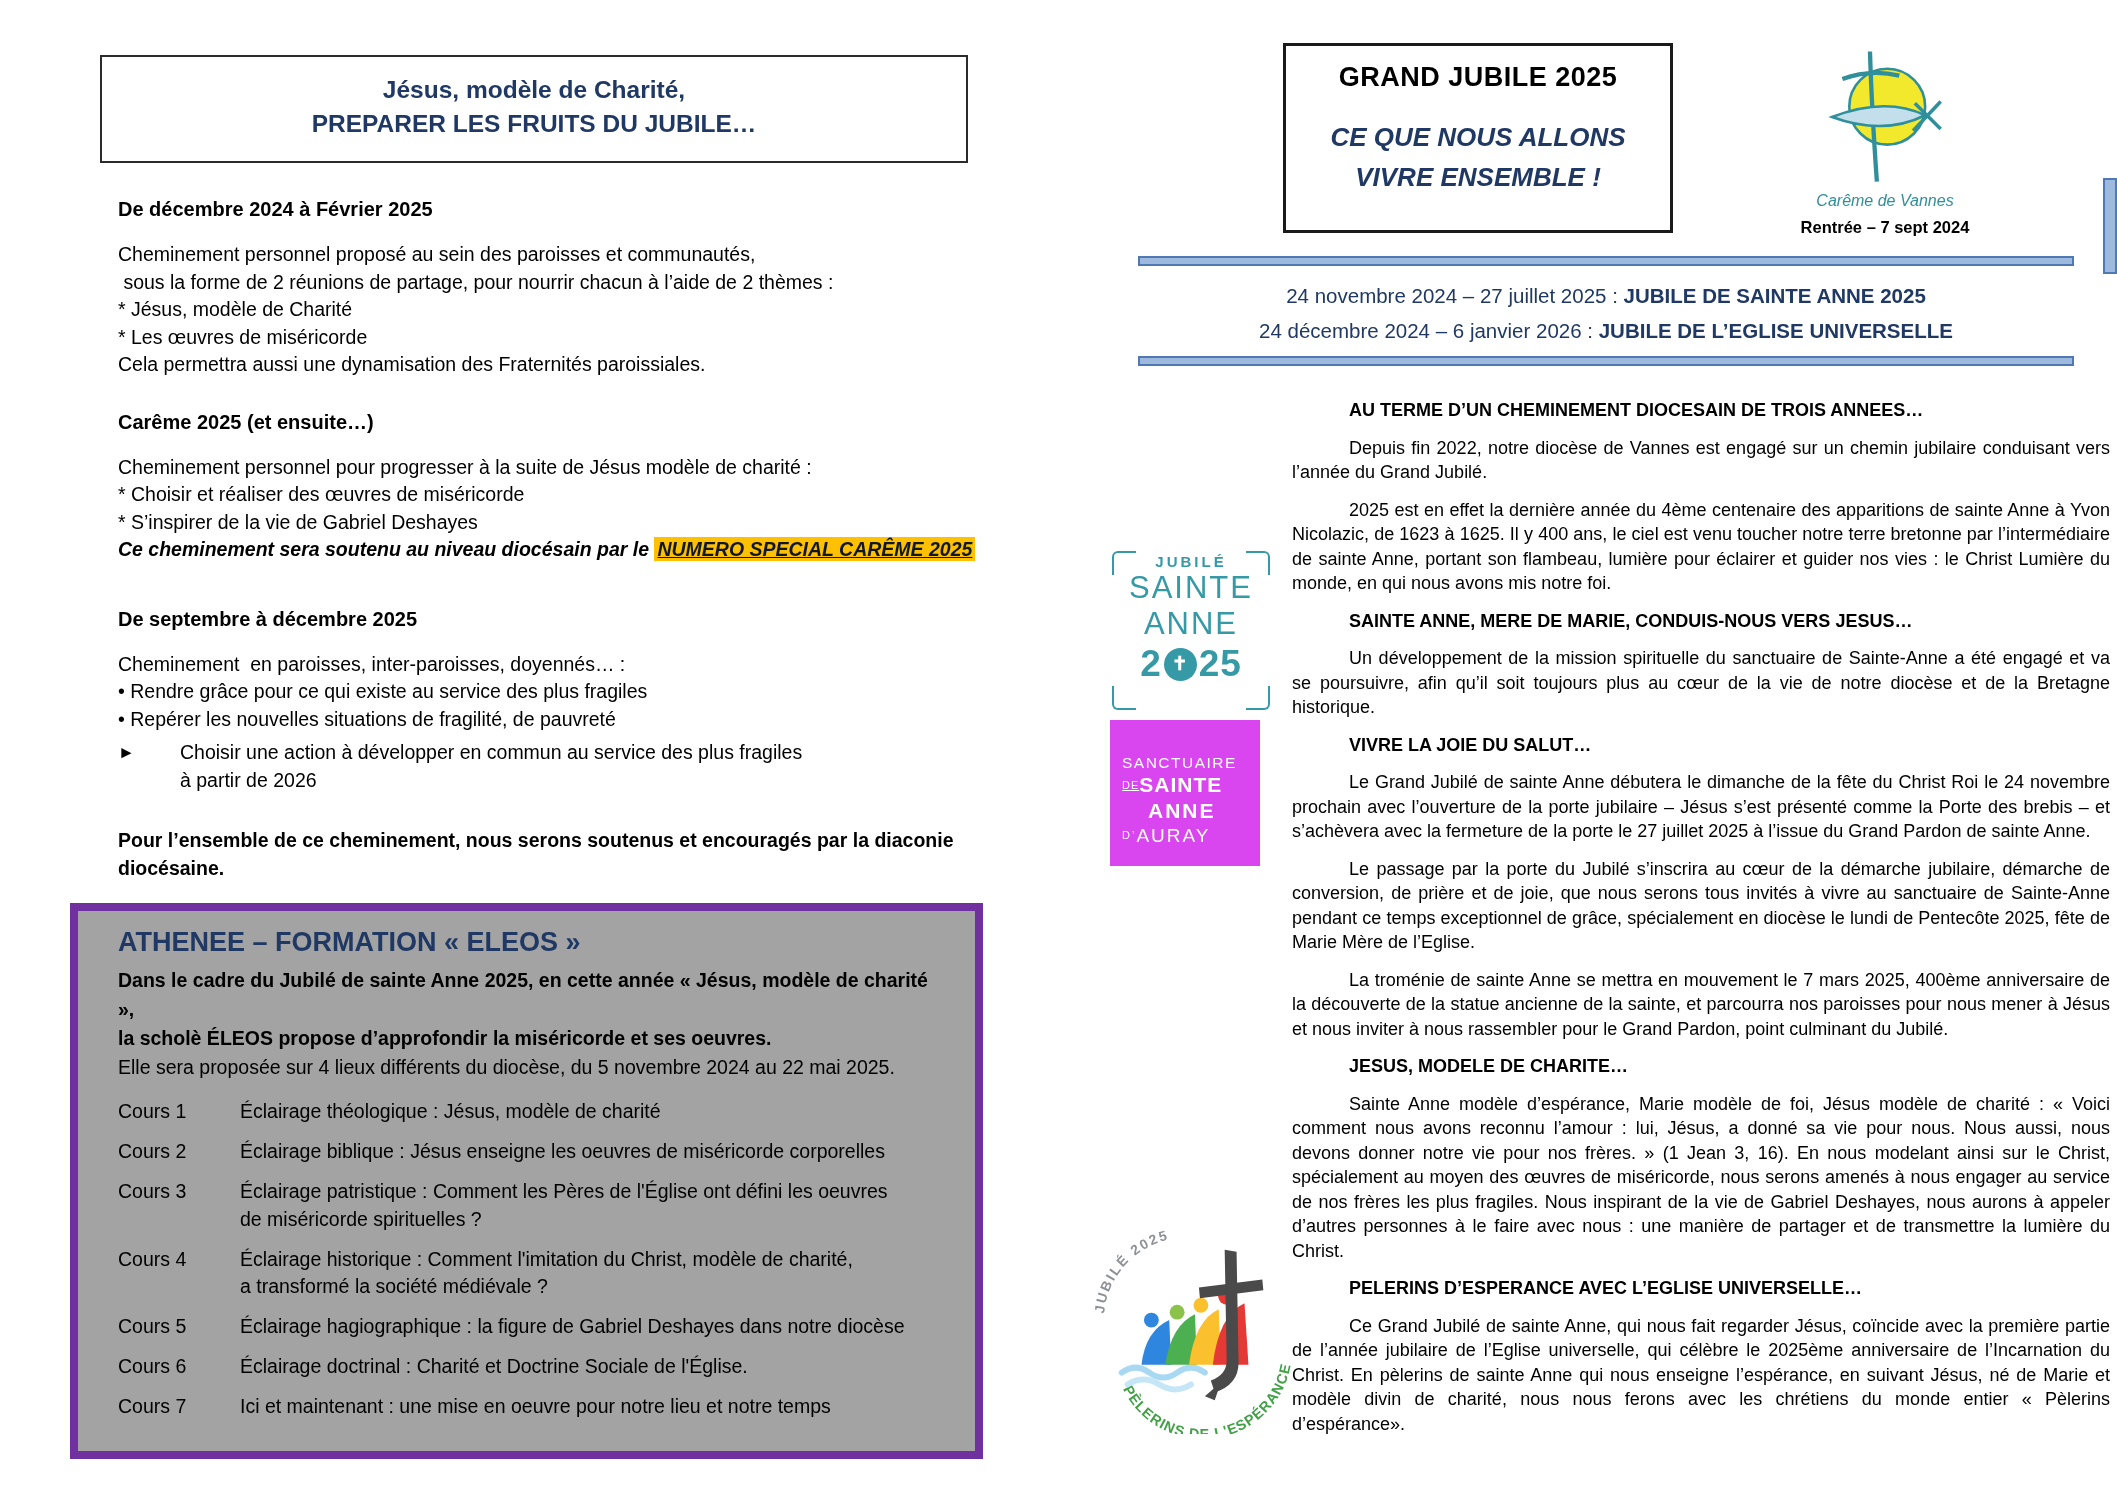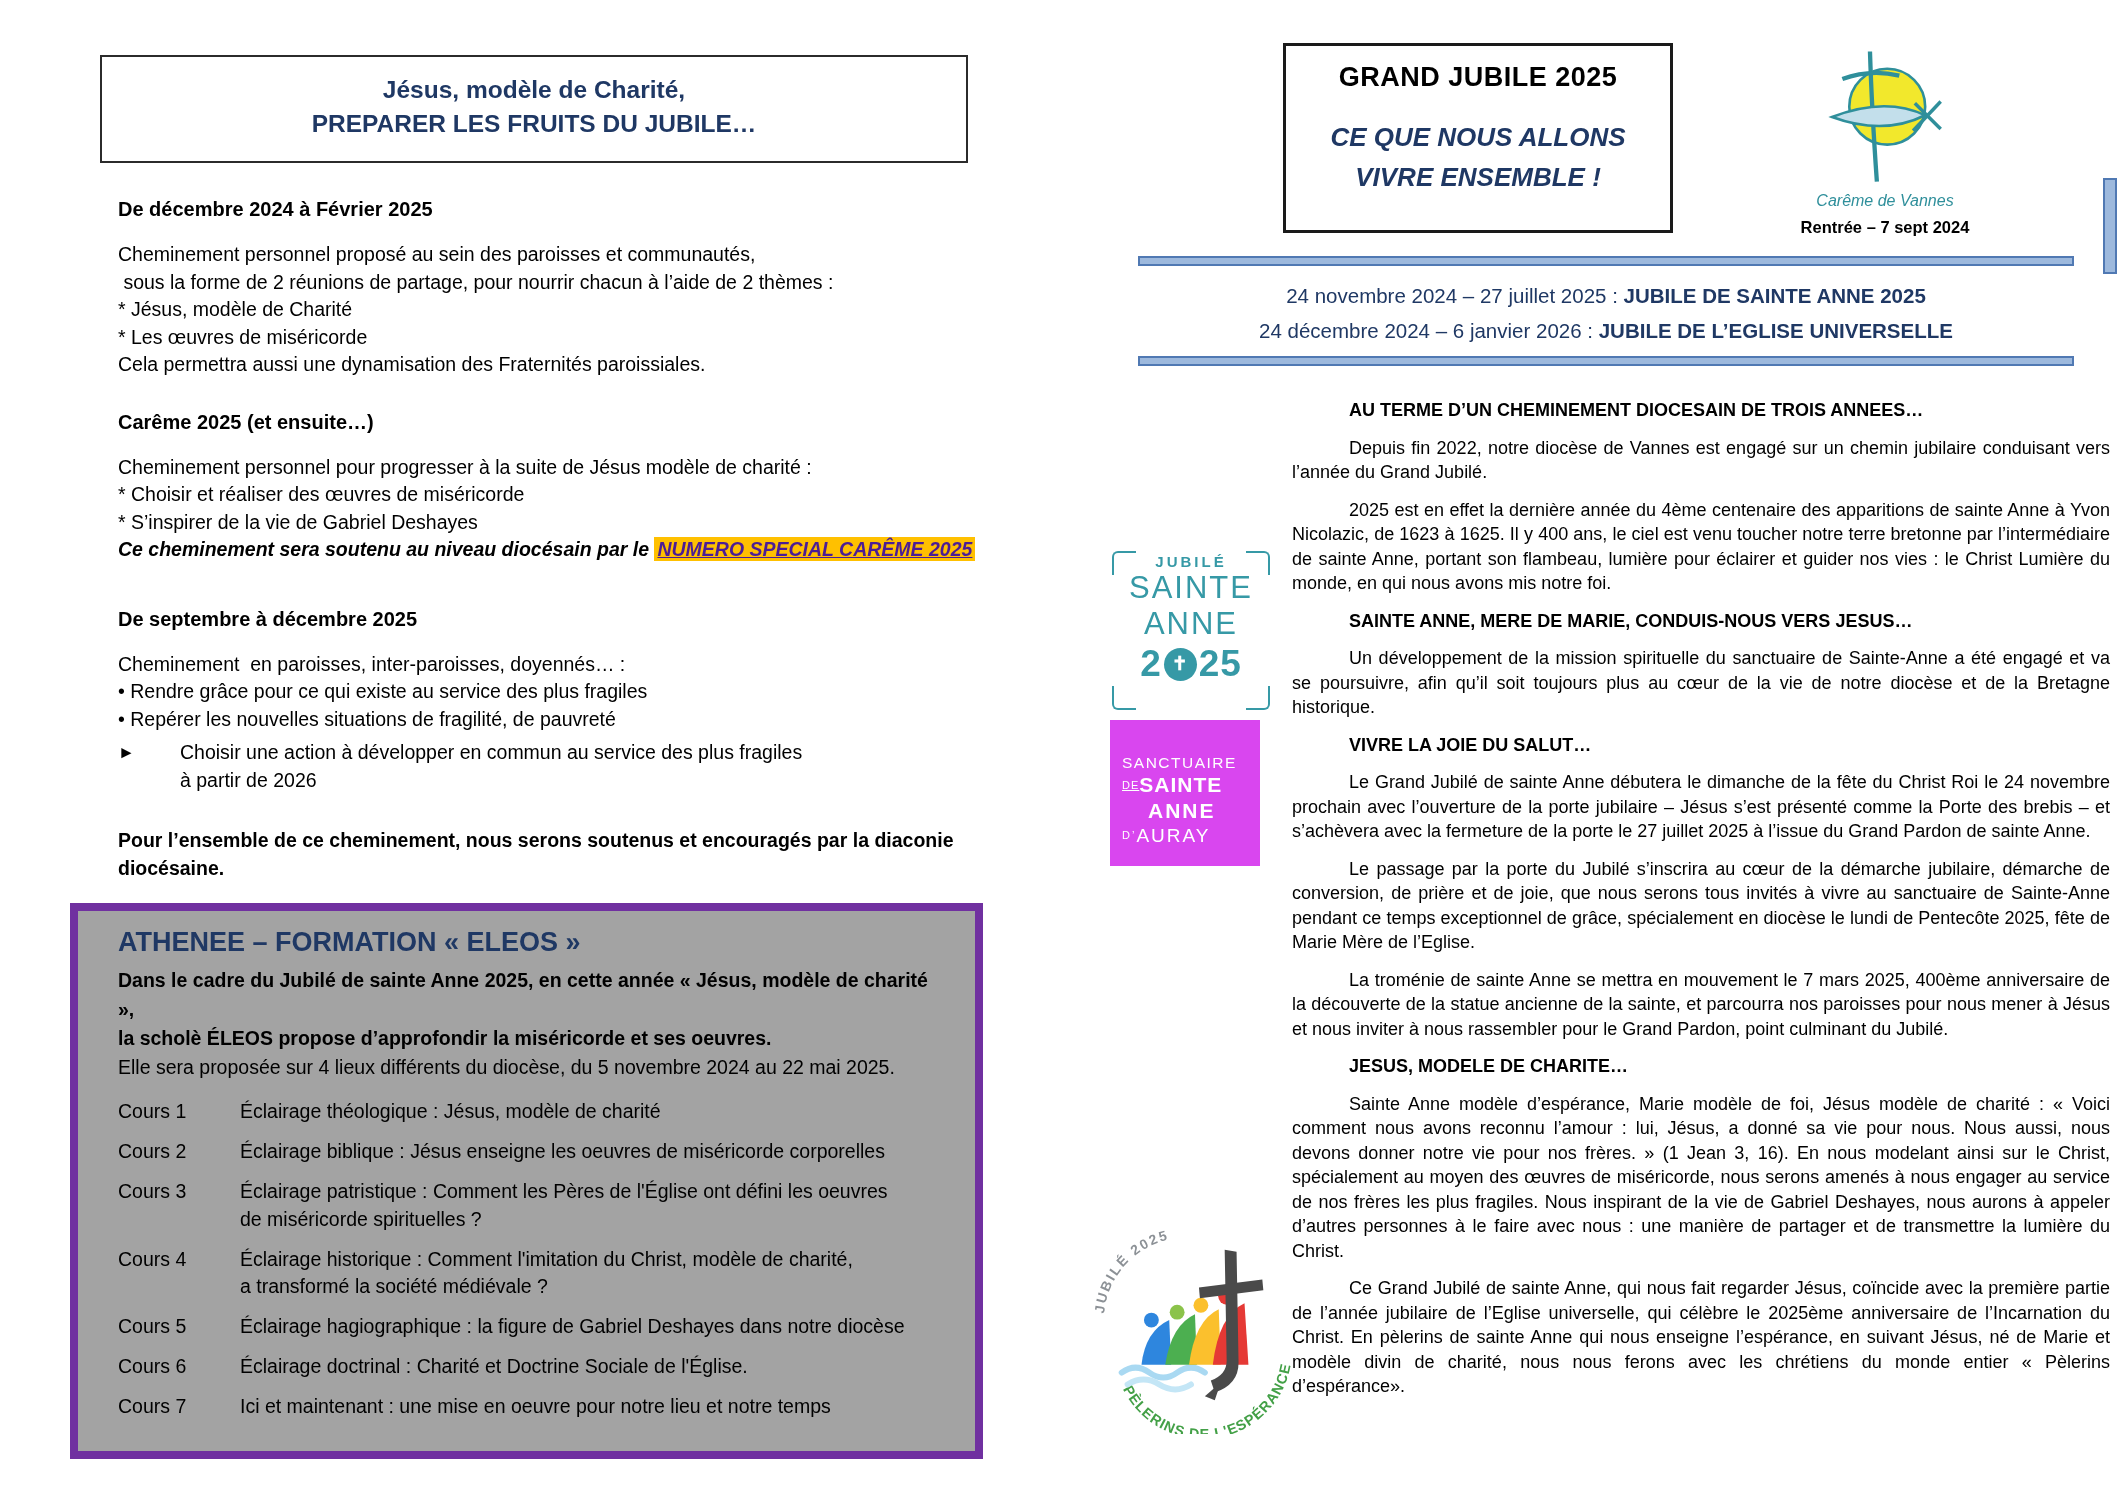--- a/index.html
+++ b/index.html
@@ -9,21 +9,21 @@
   
   .left-header-box{position:absolute;left:100px;top:55px;width:868px;height:108px;
     border:2px solid #2b2b2b;box-sizing:border-box;text-align:center;padding-top:16px;}
   .lh-line1,.lh-line2{color:#1F3864;font-weight:bold;font-size:24.5px;line-height:34px;}
 
   .left-content{position:absolute;left:118px;top:198px;width:880px;}
   .h-black{font-weight:bold;font-size:20px;margin:0 0 20px 0;}
   .line{font-size:19.5px;line-height:27.5px;white-space:pre-wrap;}
   .sp32{height:32px;} .sp44{height:44px;}
   .italic-strong{font-size:19.5px;line-height:27.5px;font-weight:bold;font-style:italic;}
-  .hl{background:#FFC000;color:#4c1d95;text-decoration:underline;padding:1px 3px;text-align:center;}
+  .hl{background:#FFC000;color:#0f172a;text-decoration:underline;padding:1px 3px;text-align:center;}
   .arrow-row{display:flex;margin-top:6px;font-size:19.5px;line-height:27.5px;}
   .arrow-glyph{flex:0 0 62px;font-size:17px;}
   .arrow-cont{padding-left:62px;font-size:19.5px;line-height:27.5px;}
   .bold-para{font-weight:bold;font-size:19.5px;line-height:28px;white-space:pre-line;margin-top:32px;}
 
   .eleos-box{position:absolute;left:70px;top:903px;width:913px;box-sizing:border-box;
     border:8px solid #7030A0;padding:16px 28px 18px 40px;background:#a3a3a3;}
   .eleos-title{color:#1F3864;font-weight:bold;font-size:27px;margin:0 0 8px 0;}
   .eleos-bold{font-weight:bold;font-size:19.5px;line-height:29px;}
   .eleos-intro{font-size:19.5px;line-height:29px;margin-bottom:16px;}
@@ -253,16 +253,17 @@
     <div class="rt-p">Un développement de la mission spirituelle du sanctuaire de Sainte-Anne a été engagé et va se poursuivre, afin qu’il soit toujours plus au cœur de la vie de notre diocèse et de la Bretagne historique.</div>
 
     <div class="rt-h">VIVRE LA JOIE DU SALUT…</div>
     <div class="rt-p">Le Grand Jubilé de sainte Anne débutera le dimanche de la fête du Christ Roi le 24 novembre prochain avec l’ouverture de la porte jubilaire – Jésus s’est présenté comme la Porte des brebis – et s’achèvera avec la fermeture de la porte le 27 juillet 2025 à l’issue du Grand Pardon de sainte Anne.</div>
     <div class="rt-p">Le passage par la porte du Jubilé s’inscrira au cœur de la démarche jubilaire, démarche de conversion, de prière et de joie, que nous serons tous invités à vivre au sanctuaire de Sainte-Anne pendant ce temps exceptionnel de grâce, spécialement en diocèse le lundi de Pentecôte 2025, fête de Marie Mère de l’Eglise.</div>
     <div class="rt-p">La troménie de sainte Anne se mettra en mouvement le 7 mars 2025, 400ème anniversaire de la découverte de la statue ancienne de la sainte, et parcourra nos paroisses pour nous mener à Jésus et nous inviter à nous rassembler pour le Grand Pardon, point culminant du Jubilé.</div>
 
     <div class="rt-h">JESUS, MODELE DE CHARITE…</div>
     <div class="rt-p">Sainte Anne modèle d’espérance, Marie modèle de foi, Jésus modèle de charité : « Voici comment nous avons reconnu l’amour : lui, Jésus, a donné sa vie pour nous. Nous aussi, nous devons donner notre vie pour nos frères. » (1 Jean 3, 16). En nous modelant ainsi sur le Christ, spécialement au moyen des œuvres de miséricorde, nous serons amenés à nous engager au service de nos frères les plus fragiles. Nous inspirant de la vie de Gabriel Deshayes, nous aurons à appeler d’autres personnes à le faire avec nous : une manière de partager et de transmettre la lumière du Christ.</div>
 
+    <div class="rt-h">PELERINS D’ESPERANCE AVEC L’EGLISE UNIVERSELLE…</div>
     <div class="rt-p">Ce Grand Jubilé de sainte Anne, qui nous fait regarder Jésus, coïncide avec la première partie de l’année jubilaire de l’Eglise universelle, qui célèbre le 2025ème anniversaire de l’Incarnation du Christ. En pèlerins de sainte Anne qui nous enseigne l’espérance, en suivant Jésus, né de Marie et modèle divin de charité, nous nous ferons avec les chrétiens du monde entier « Pèlerins d’espérance».</div>
   </div>
 
 </div>
 
 </body></html>

